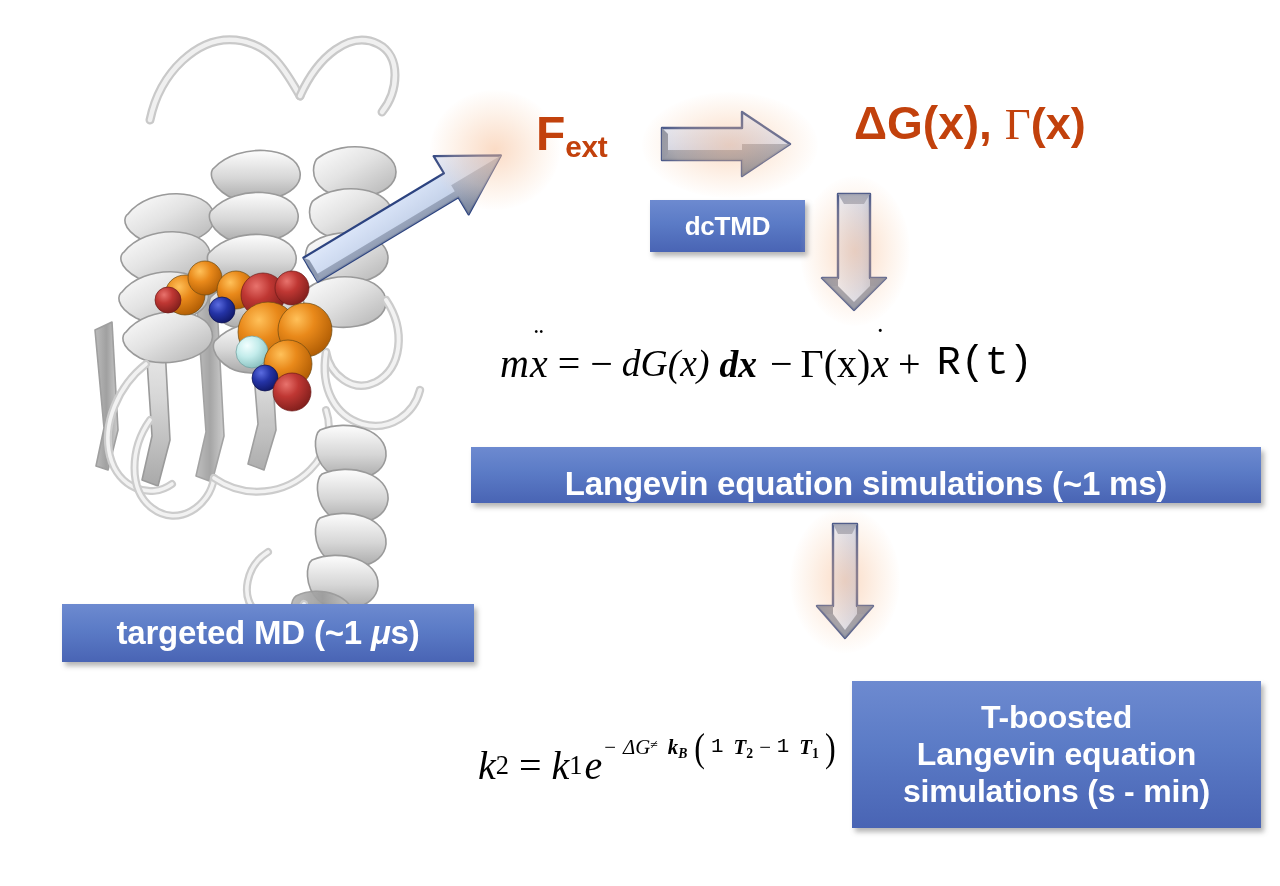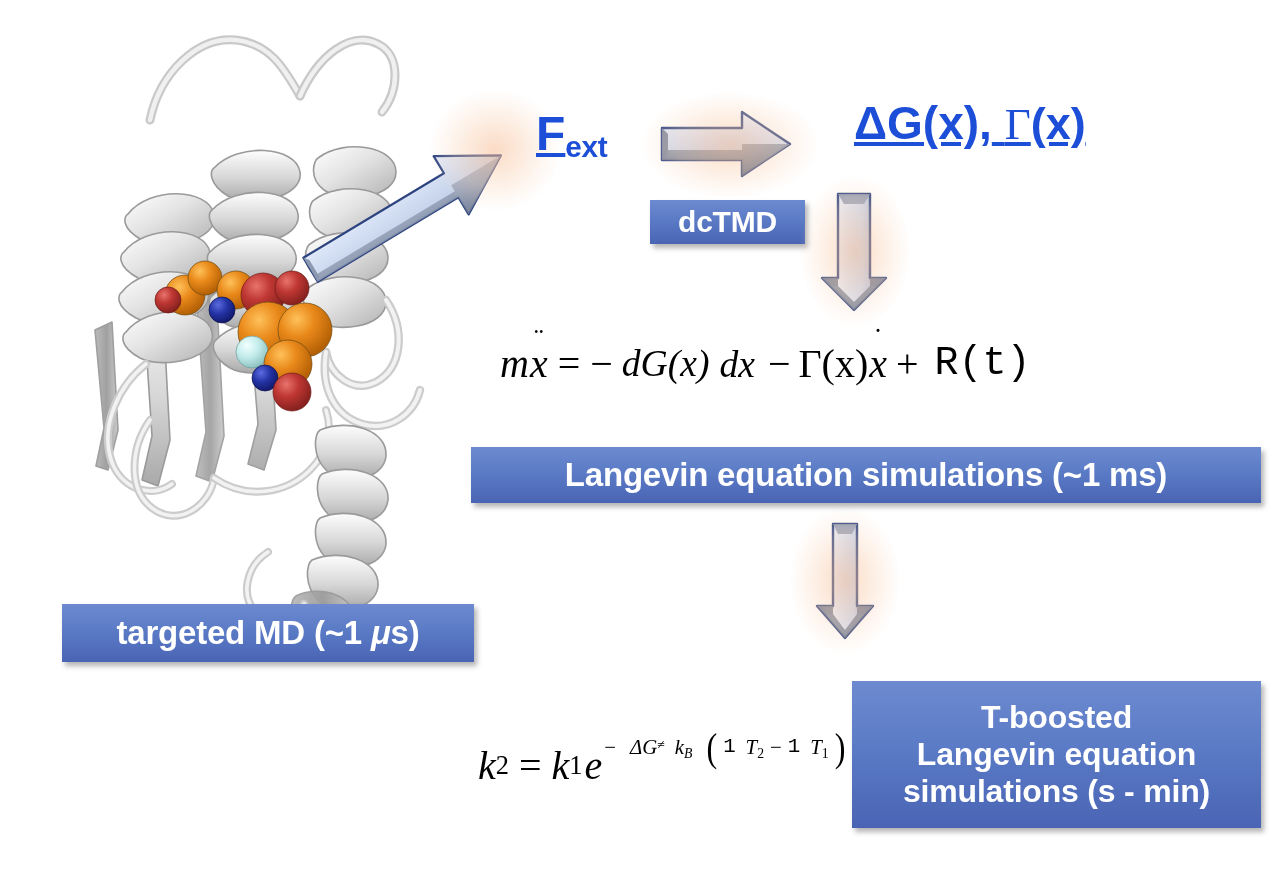--- a/index.html
+++ b/index.html
@@ -34,23 +34,22 @@
     line-height: 1.16;
     box-sizing: border-box;
   }
   .blue-box .mu { font-style: italic; }
 
   
   .label-bold {
     position: absolute;
     font-family: "Liberation Sans", sans-serif;
     font-weight: bold;
-    color: #1d4ed8;
+    color: #c2410c;
     white-space: nowrap;
-    text-decoration: underline;
   }
   .label-bold sub {
     font-size: 0.62em;
     font-weight: bold;
     vertical-align: -0.22em;
     letter-spacing: -0.3px;
   }
   .serif-gamma {
     font-family: "Liberation Serif", serif;
     font-weight: normal;
@@ -68,21 +67,21 @@
   .eq i, .eq .it { font-style: italic; }
   .eq .up { font-style: normal; font-family: Liberation Mono, monospace; }
   .frac {
     display: inline-flex;
     flex-direction: row;
     align-items: center;
     vertical-align: middle;
     margin: 0 4px;
   }
   .frac > .num { padding: 0 5px 1px 5px; }
-  .frac > .den { padding: 2px 5px 0 5px; }
+  .frac > .den { padding: 2px 5px 0 5px; font-weight: bold; }
   .frac > .bar {
     width: 100%;
     height: 3px;
     background: #000;
   }
   .frac.small > .bar { height: 2px; }
   .sqrt {
     display: inline-flex;
     align-items: stretch;
     margin-left: 3px;
@@ -307,21 +306,21 @@
     </svg>
   </div>
 
   <div class="label-bold" style="left:838px; top:96px; font-size:46px;margin-left:16px;">
     <span>ΔG(x),</span>
     <span class="serif-gamma" style="font-size:45px;">
       <span style="font-family:'Liberation Serif',serif;">Γ</span><span style="font-family:'Liberation Sans',sans-serif;font-weight:bold;">(x)</span>
     </span>
   </div>
 
-  <div class="blue-box" style="left:650px; top:200px; width:155px; height:44px; font-size:30px;">
+  <div class="blue-box" style="left:650px; top:200px; width:155px; height:52px; font-size:26px;">
     <span>dcTMD</span>
   </div>
 
   <div class="arrow-wrap" style="left:810px; top:186px; width:90px; height:130px;">
     <div class="arrow-glow" style="left:-10px; top:-10px; width:110px; height:150px;"></div>
     <svg width="90" height="130" viewBox="0 0 90 130">
       <defs>
         <linearGradient id="v1Shaft" x1="0" y1="0" x2="1" y2="0">
           <stop offset="0%" stop-color="#9aa6bd"></stop>
           <stop offset="22%" stop-color="#e9f0fc"></stop>
@@ -351,21 +350,21 @@
     </span>
     <span style="margin-left:4px;">−</span>
     <span style="margin-left:8px;">Γ(x)</span>
     <span class="dotted it" style="margin-left:1px;">
       <span class="dots">̇</span><span>x</span>
     </span>
     <span style="margin:0 7px 0 9px;">+</span>
     <span class="up" style="margin-left:9px;">R(t)</span>
   </div>
 
-  <div class="blue-box" style="left:471px; top:447px; width:790px; height:56px; font-size:33px;">
+  <div class="blue-box" style="left:471px; top:447px; width:790px; height:56px; font-size:33px;align-items:flex-end;">
     <span>Langevin equation simulations (~1 ms)</span>
   </div>
 
   <div class="blue-box" style="left:62px; top:604px; width:412px; height:58px; font-size:33px;">
     <span>
       <span>targeted MD (~1 </span><span class="mu">μ</span><span>s)</span>
     </span>
   </div>
 
   <div class="arrow-wrap" style="left:800px; top:518px; width:90px; height:125px;">
@@ -396,21 +395,21 @@
   <div class="eq" style="left:478px; top:742px; font-size:40px;">
     <span class="it">k</span>
       <span class="sub" style="font-style:normal;">2</span>
     <span style="margin:0 10px;">=</span>
     <span class="it">k</span>
       <span class="sub" style="font-style:normal;">1</span>
     <span class="it" style="margin-left:2px;">e</span>
 
     <span style="display:inline-flex; align-items:center; font-size:0.52em; transform:translateY(-0.85em); margin-left:2px;">
       <span>−</span>
-      <span class="frac small" style="margin:0 9px;">
+      <span class="frac small" style="margin:0 2px;">
         <span class="num"><span class="it">ΔG</span><span class="sup-neq">≠</span></span>
         <span class="bar"></span>
         <span class="den"><span class="it">k</span><span class="sub">B</span></span>
       </span>
       <span class="paren-big">(</span>
       <span class="frac small" style="margin:0 1px;">
         <span class="num up">1</span>
         <span class="bar"></span>
         <span class="den"><span class="it">T</span><span class="sub" style="font-style:normal;">2</span></span>
       </span>

